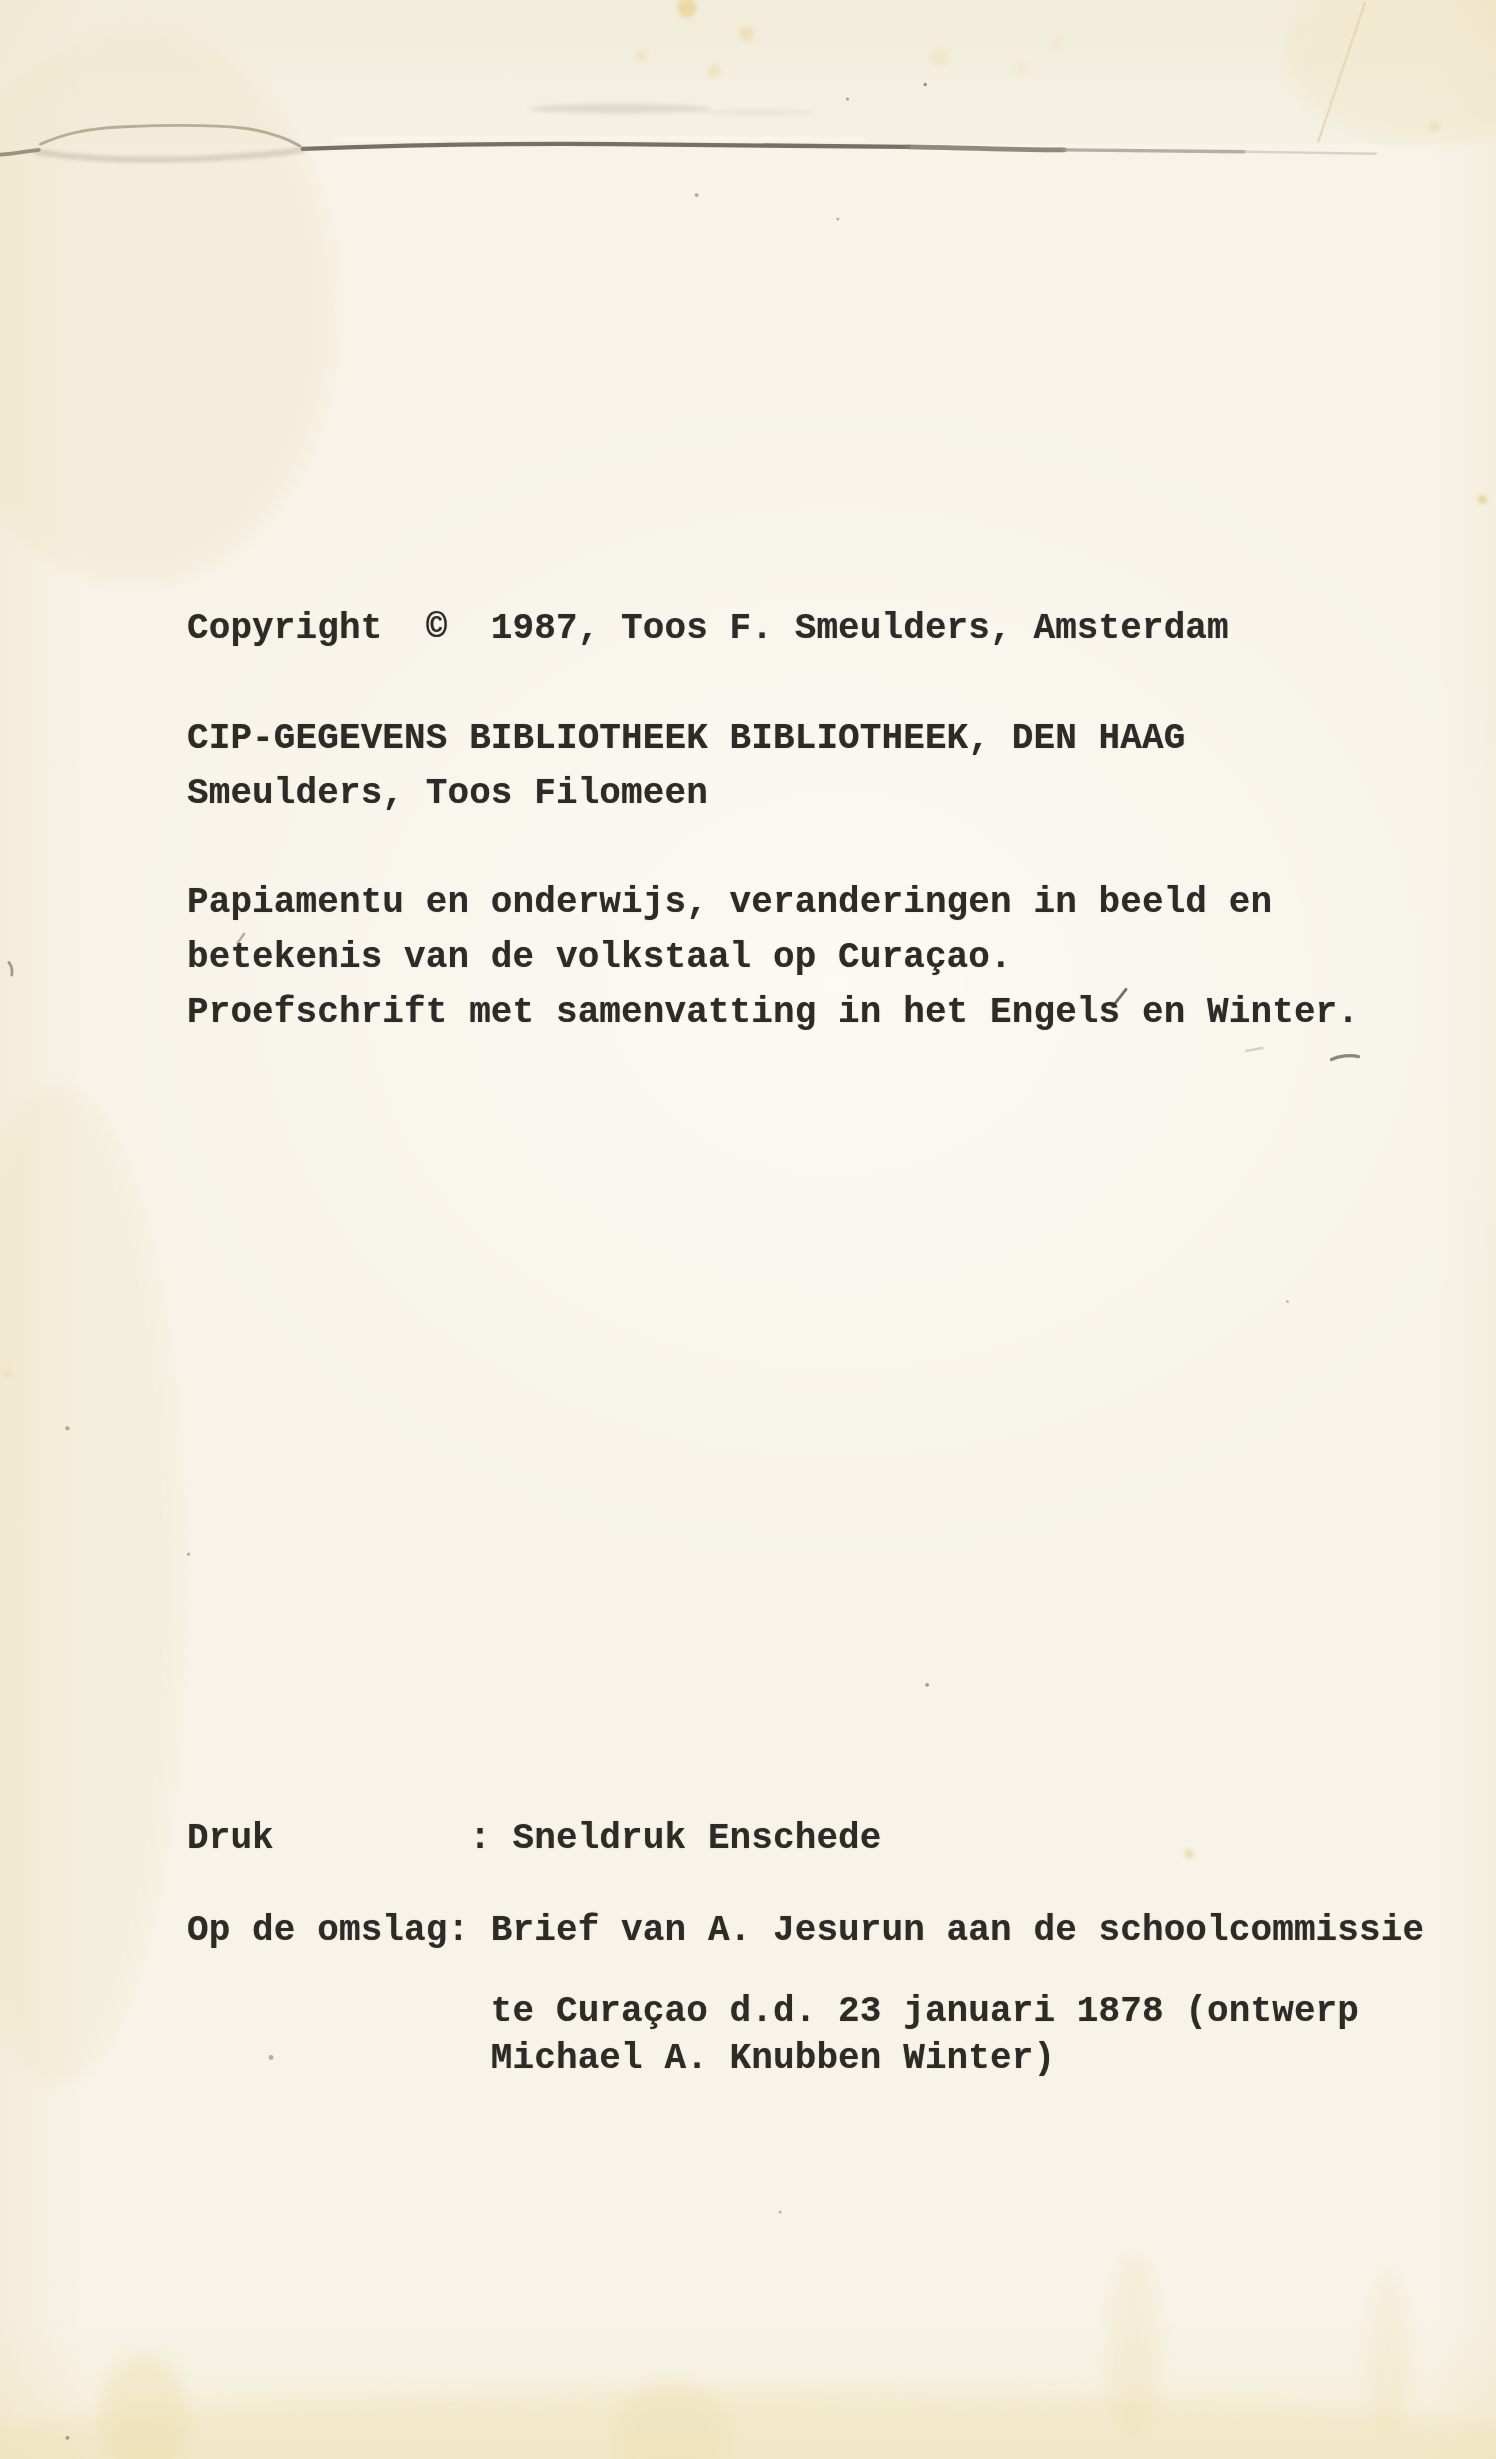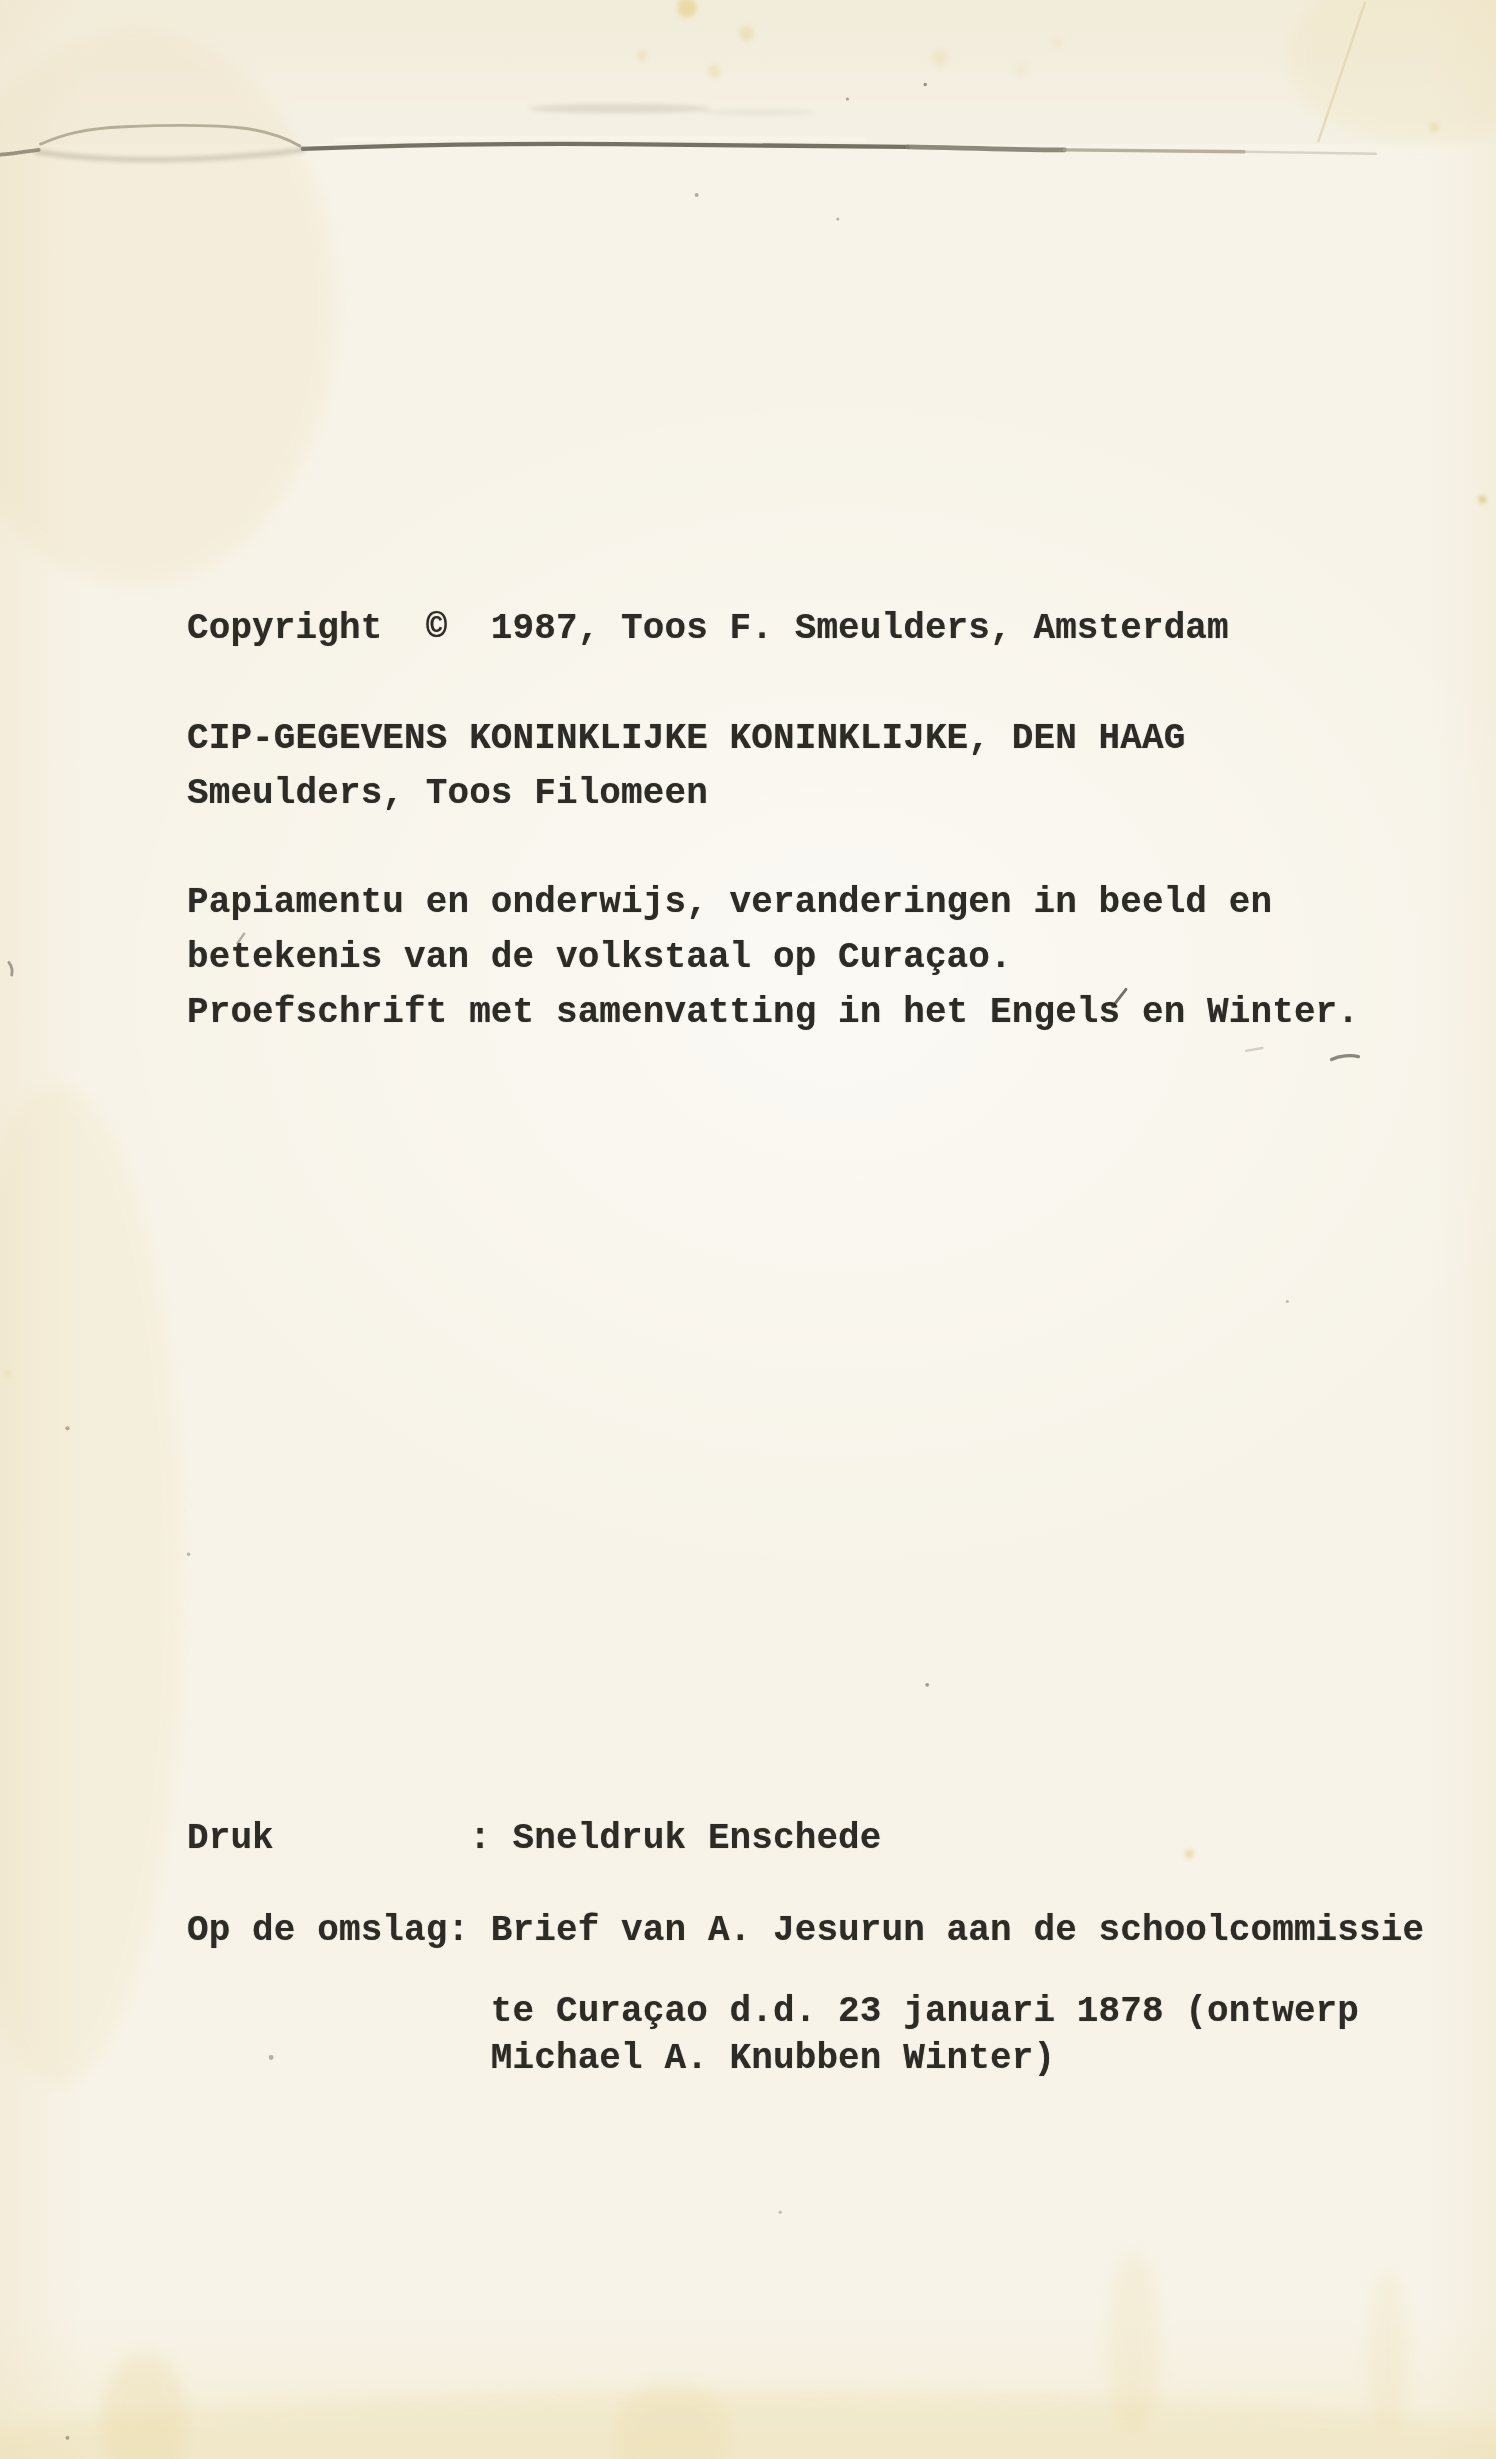--- a/index.html
+++ b/index.html
@@ -111,21 +111,21 @@
       <circle cx="196" cy="1618" r="1.8" fill="#6f6b60" stroke="none" opacity="0.45"></circle>
       <circle cx="965" cy="1754" r="2" fill="#55524a" stroke="none" opacity="0.55"></circle>
       <circle cx="1340" cy="1355" r="1.6" fill="#6f6b60" stroke="none" opacity="0.4"></circle>
       <circle cx="70" cy="2538" r="2" fill="#55524a" stroke="none" opacity="0.5"></circle>
       <circle cx="812" cy="2303" r="1.6" fill="#6f6b60" stroke="none" opacity="0.4"></circle>
     </g>
   </svg>
 
   <div class="tline" style="top:601px">Copyright  ©  1987, Toos F. Smeulders, Amsterdam</div>
 
-  <div class="tline" style="top:711px">CIP-GEGEVENS KONINKLIJKE KONINKLIJKE, DEN HAAG</div>
+  <div class="tline" style="top:711px">CIP-GEGEVENS BIBLIOTHEEK BIBLIOTHEEK, DEN HAAG</div>
   <div class="tline" style="top:766px">Smeulders, Toos Filomeen</div>
 
   <div class="tline" style="top:875px">Papiamentu en onderwijs, veranderingen in beeld en</div>
   <div class="tline" style="top:930px">betekenis van de volkstaal op Curaçao.</div>
   <div class="tline" style="top:985px">Proefschrift met samenvatting in het Engels en Winter.</div>
 
   <div class="tline" style="top:1811px">Druk         : Sneldruk Enschede</div>
 
   <div class="tline" style="top:1903px">Op de omslag: Brief van A. Jesurun aan de schoolcommissie</div>
   <div class="tline" style="top:1984px">              te Curaçao d.d. 23 januari 1878 (ontwerp</div>

